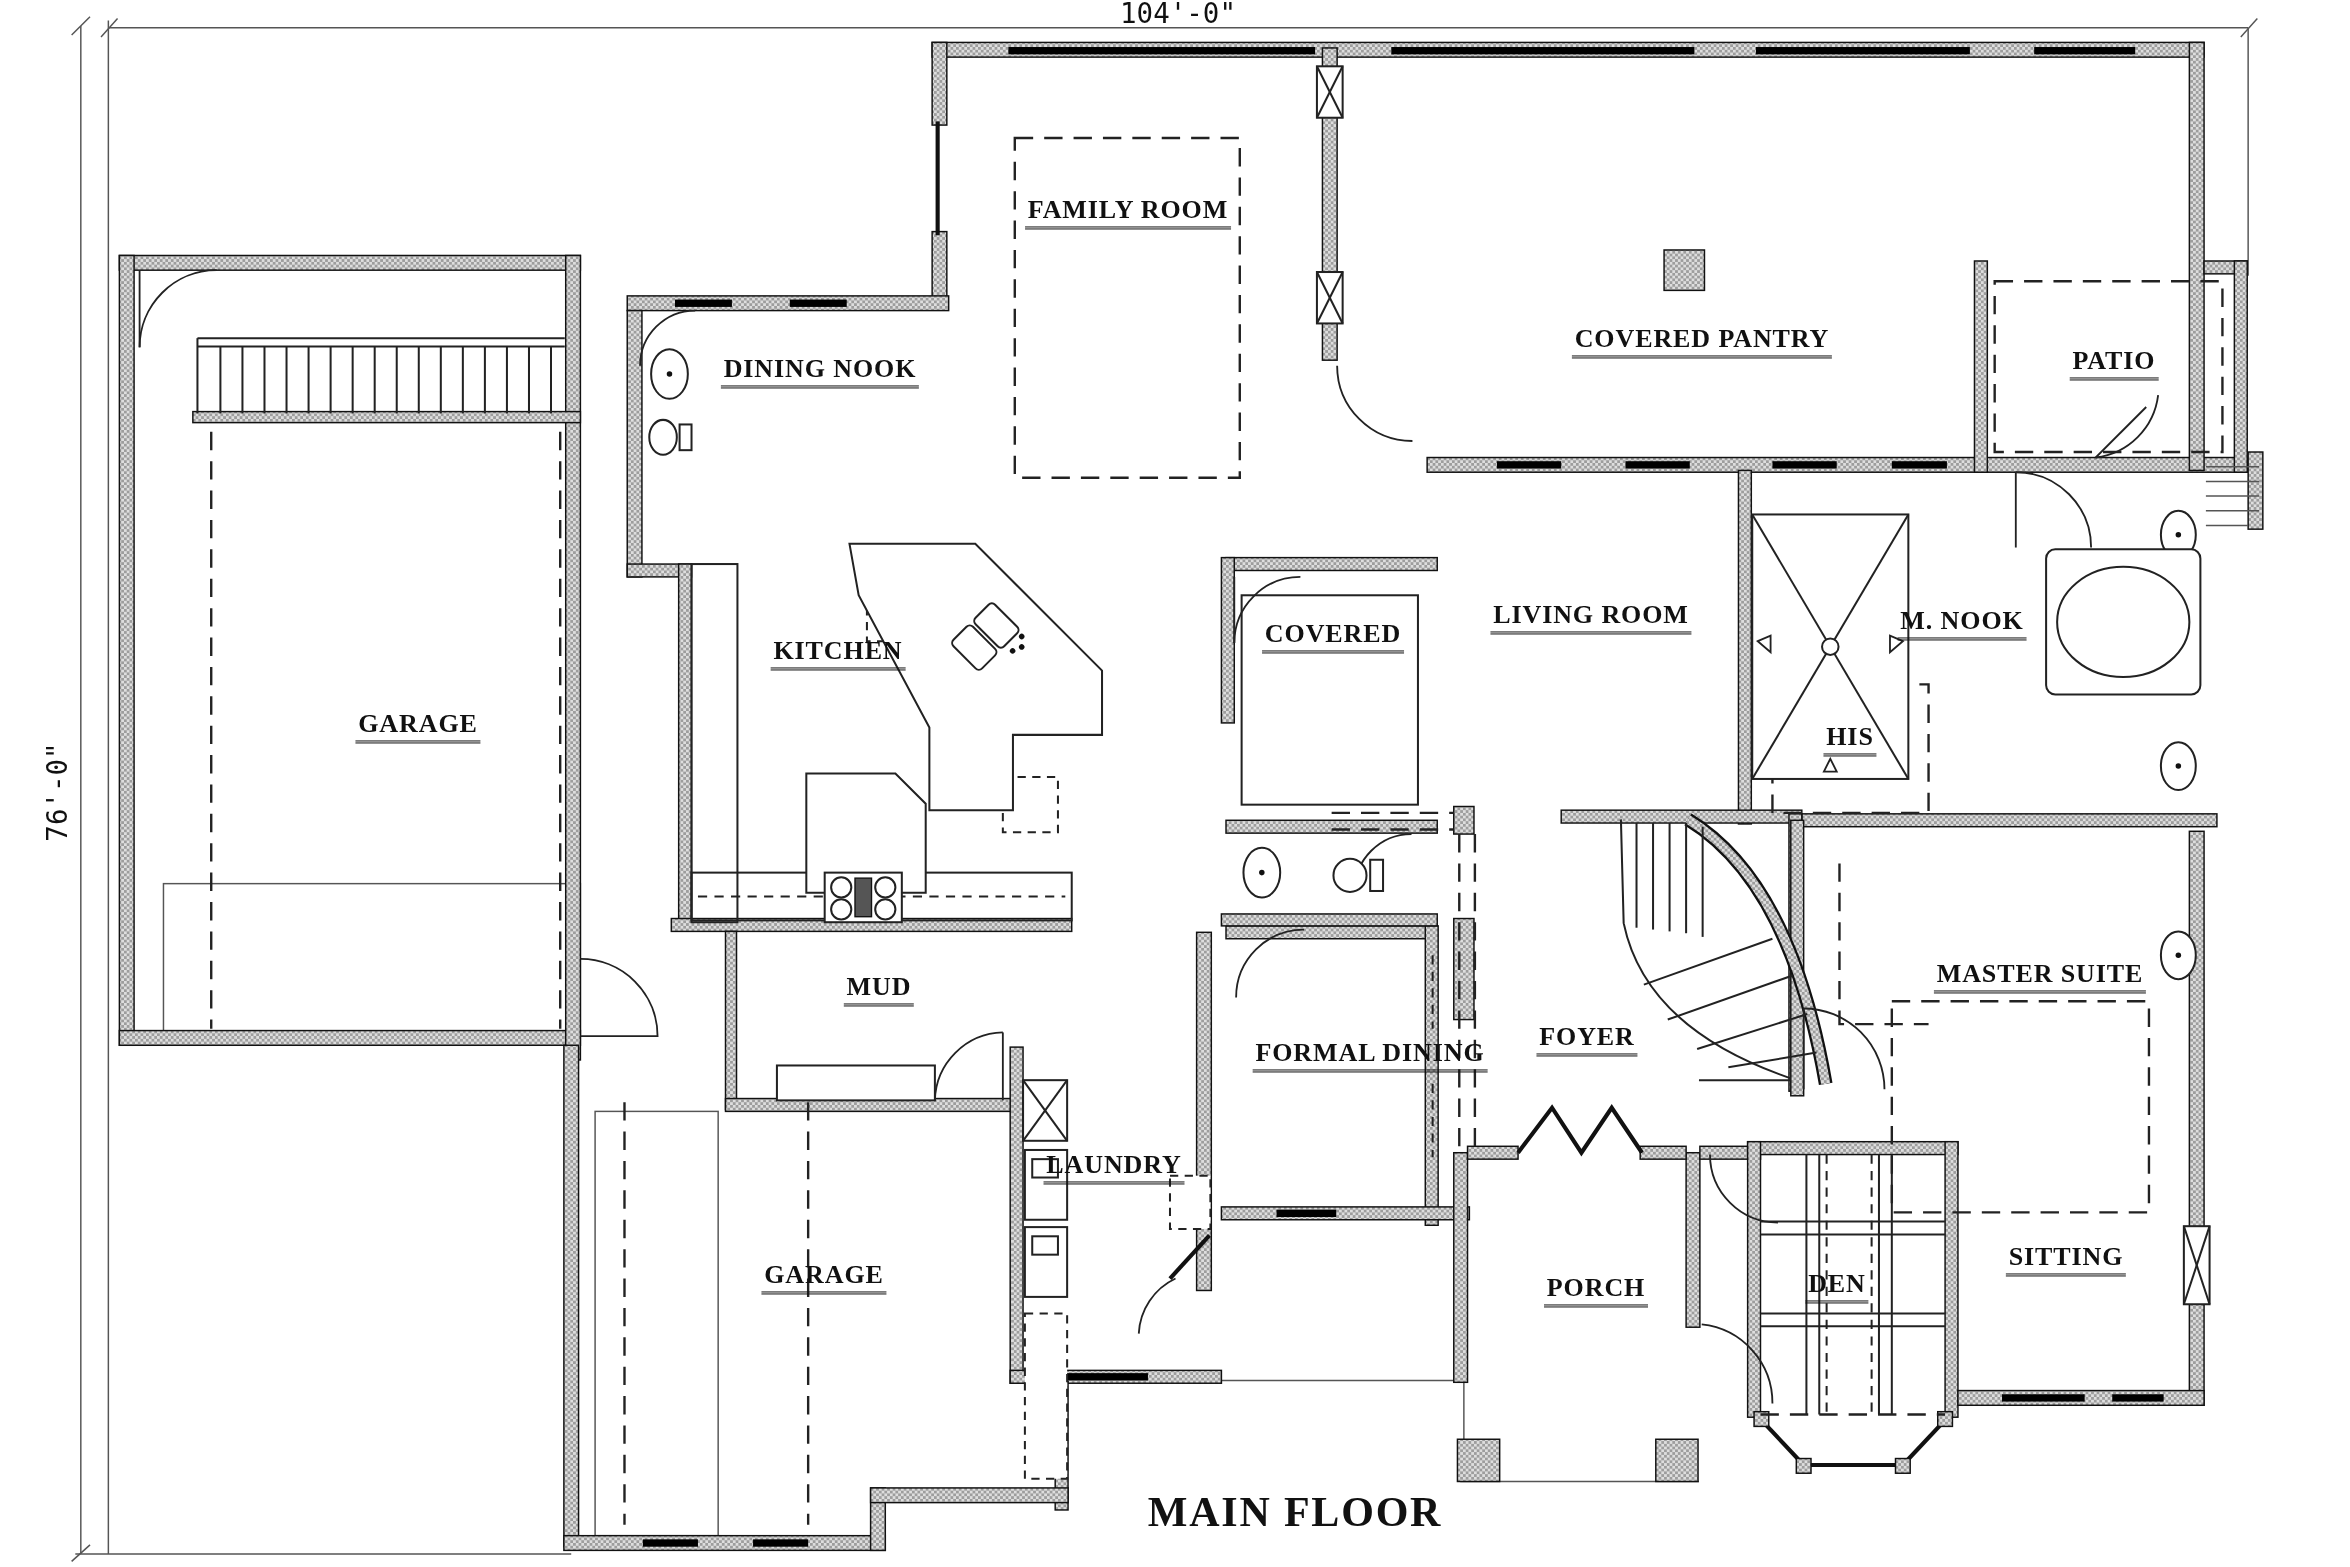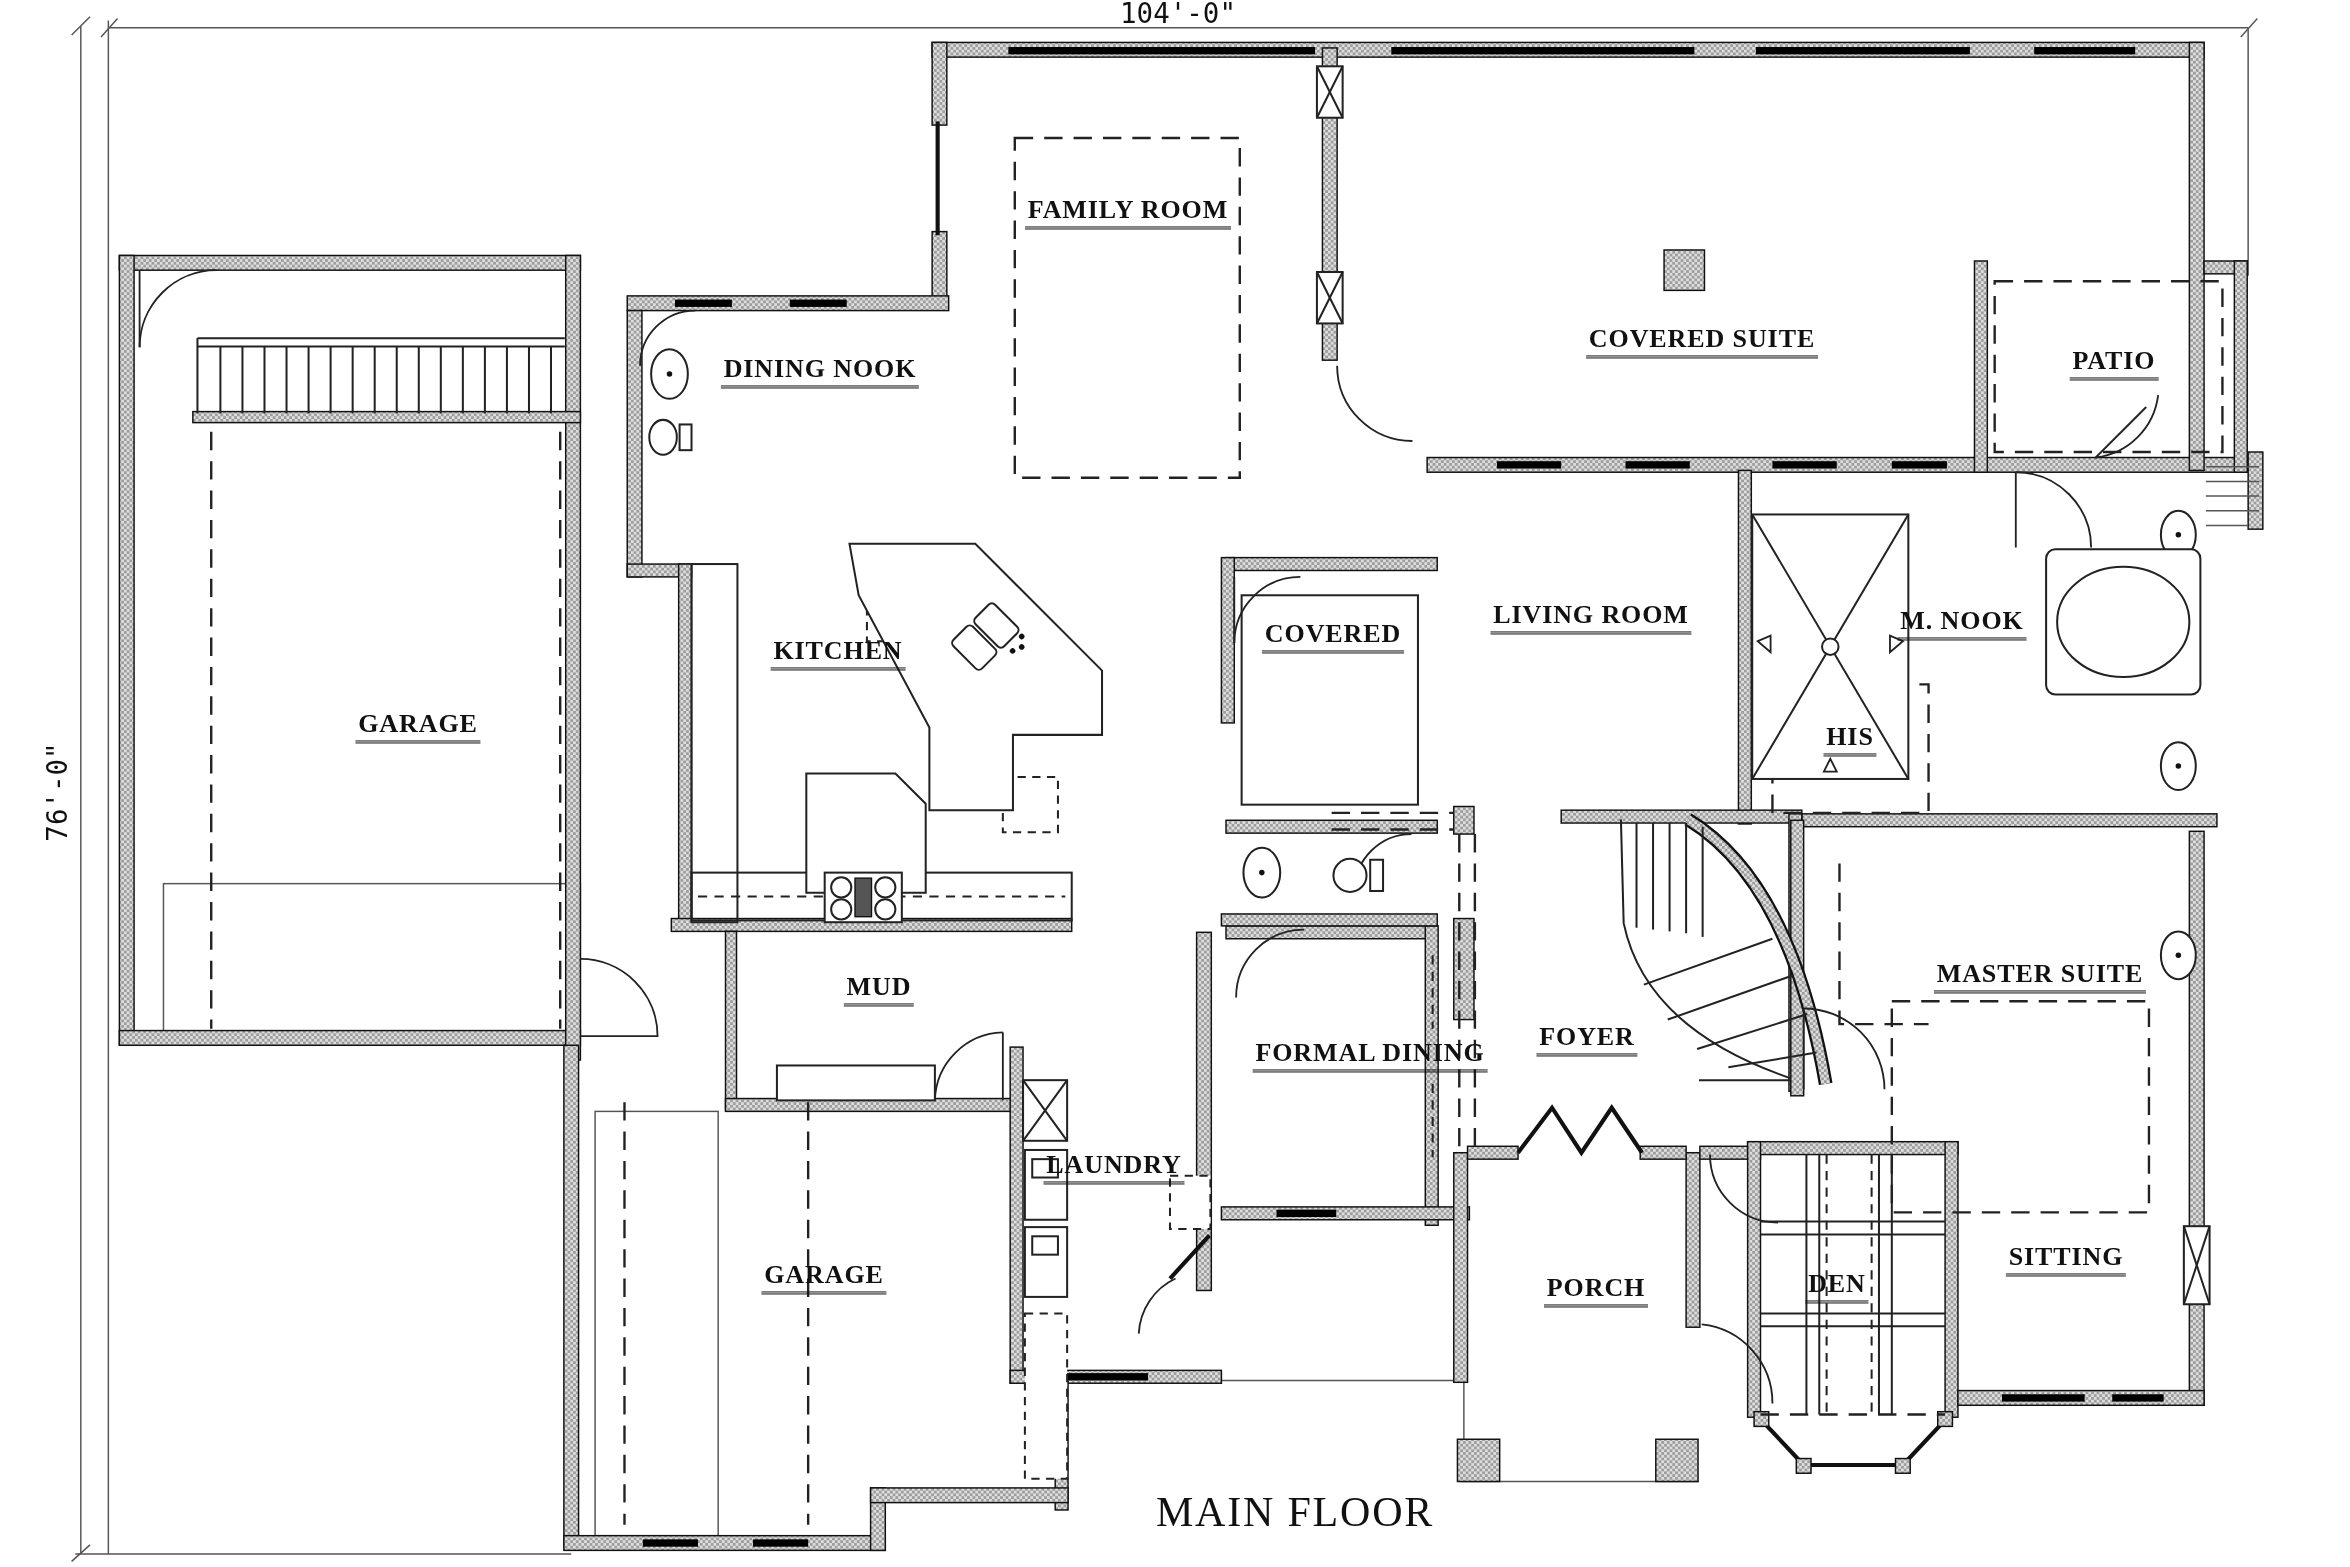--- a/index.html
+++ b/index.html
@@ -17,21 +17,21 @@
   .arc {stroke:#222;stroke-width:2;fill:none;}
   .fx  {stroke:#222;stroke-width:2.2;fill:#fff;}
   .fxd {stroke:#222;stroke-width:2.2;fill:#fff;stroke-dasharray:9 7;}
   
   .rlabel{position:absolute;transform:translate(-50%,-50%);white-space:nowrap;
           font-weight:bold;font-size:26px;letter-spacing:0.9px;color:#111;
           border-bottom:3.7px double #111;padding:0 2.8px 2.8px 2.8px;line-height:1.05;text-align:center;}
   .title {position:absolute;transform:translate(-50%,-50%);white-space:nowrap;
           font-weight:bold;font-size:59px;letter-spacing:0.9px;color:#111;}
   .floor {position:absolute;transform:translate(-50%,-50%);white-space:nowrap;
-          font-weight:normal;font-size:42px;letter-spacing:1.8px;color:#111;}
+          font-weight:bold;font-size:42px;letter-spacing:1.8px;color:#111;}
   .dim   {position:absolute;transform:translate(-50%,-50%);white-space:nowrap;
           font-family:"DejaVu Sans Mono", monospace;font-size:27.5px;color:#111;}
   .dim-v {transform:translate(-50%,-50%) rotate(-90deg);}
 </style>
 </head>
 <body>
 
 <div class="canvas">
 
 <svg width="2351" height="1568" viewBox="0 0 2560 1707">
@@ -378,21 +378,21 @@
     </g>
   </g>
 </svg>
 
   <div class="floor" style="left:1295px;top:1512px">MAIN FLOOR</div>
   <div class="dim" style="left:1178px;top:13px">104'-0"</div>
   <div class="dim dim-v" style="left:57px;top:792px">76'-0"</div>
 
   <div class="rlabel" style="left:1128px;top:213px">FAMILY ROOM</div>
   <div class="rlabel" style="left:820px;top:372px">DINING NOOK</div>
-  <div class="rlabel" style="left:1702px;top:342px">COVERED SUITE</div>
+  <div class="rlabel" style="left:1702px;top:342px">COVERED PANTRY</div>
   <div class="rlabel" style="left:2114px;top:364px">PATIO</div>
   <div class="rlabel" style="left:418px;top:727px">GARAGE</div>
   <div class="rlabel" style="left:838px;top:654px">KITCHEN</div>
   <div class="rlabel" style="left:1333px;top:637px">COVERED</div>
   <div class="rlabel" style="left:1591px;top:618px">LIVING ROOM</div>
   <div class="rlabel" style="left:1962px;top:624px">M. NOOK</div>
   <div class="rlabel" style="left:1850px;top:740px">HIS</div>
   <div class="rlabel" style="left:879px;top:990px">MUD</div>
   <div class="rlabel" style="left:1370px;top:1056px">FORMAL DINING</div>
   <div class="rlabel" style="left:1587px;top:1040px">FOYER</div>

